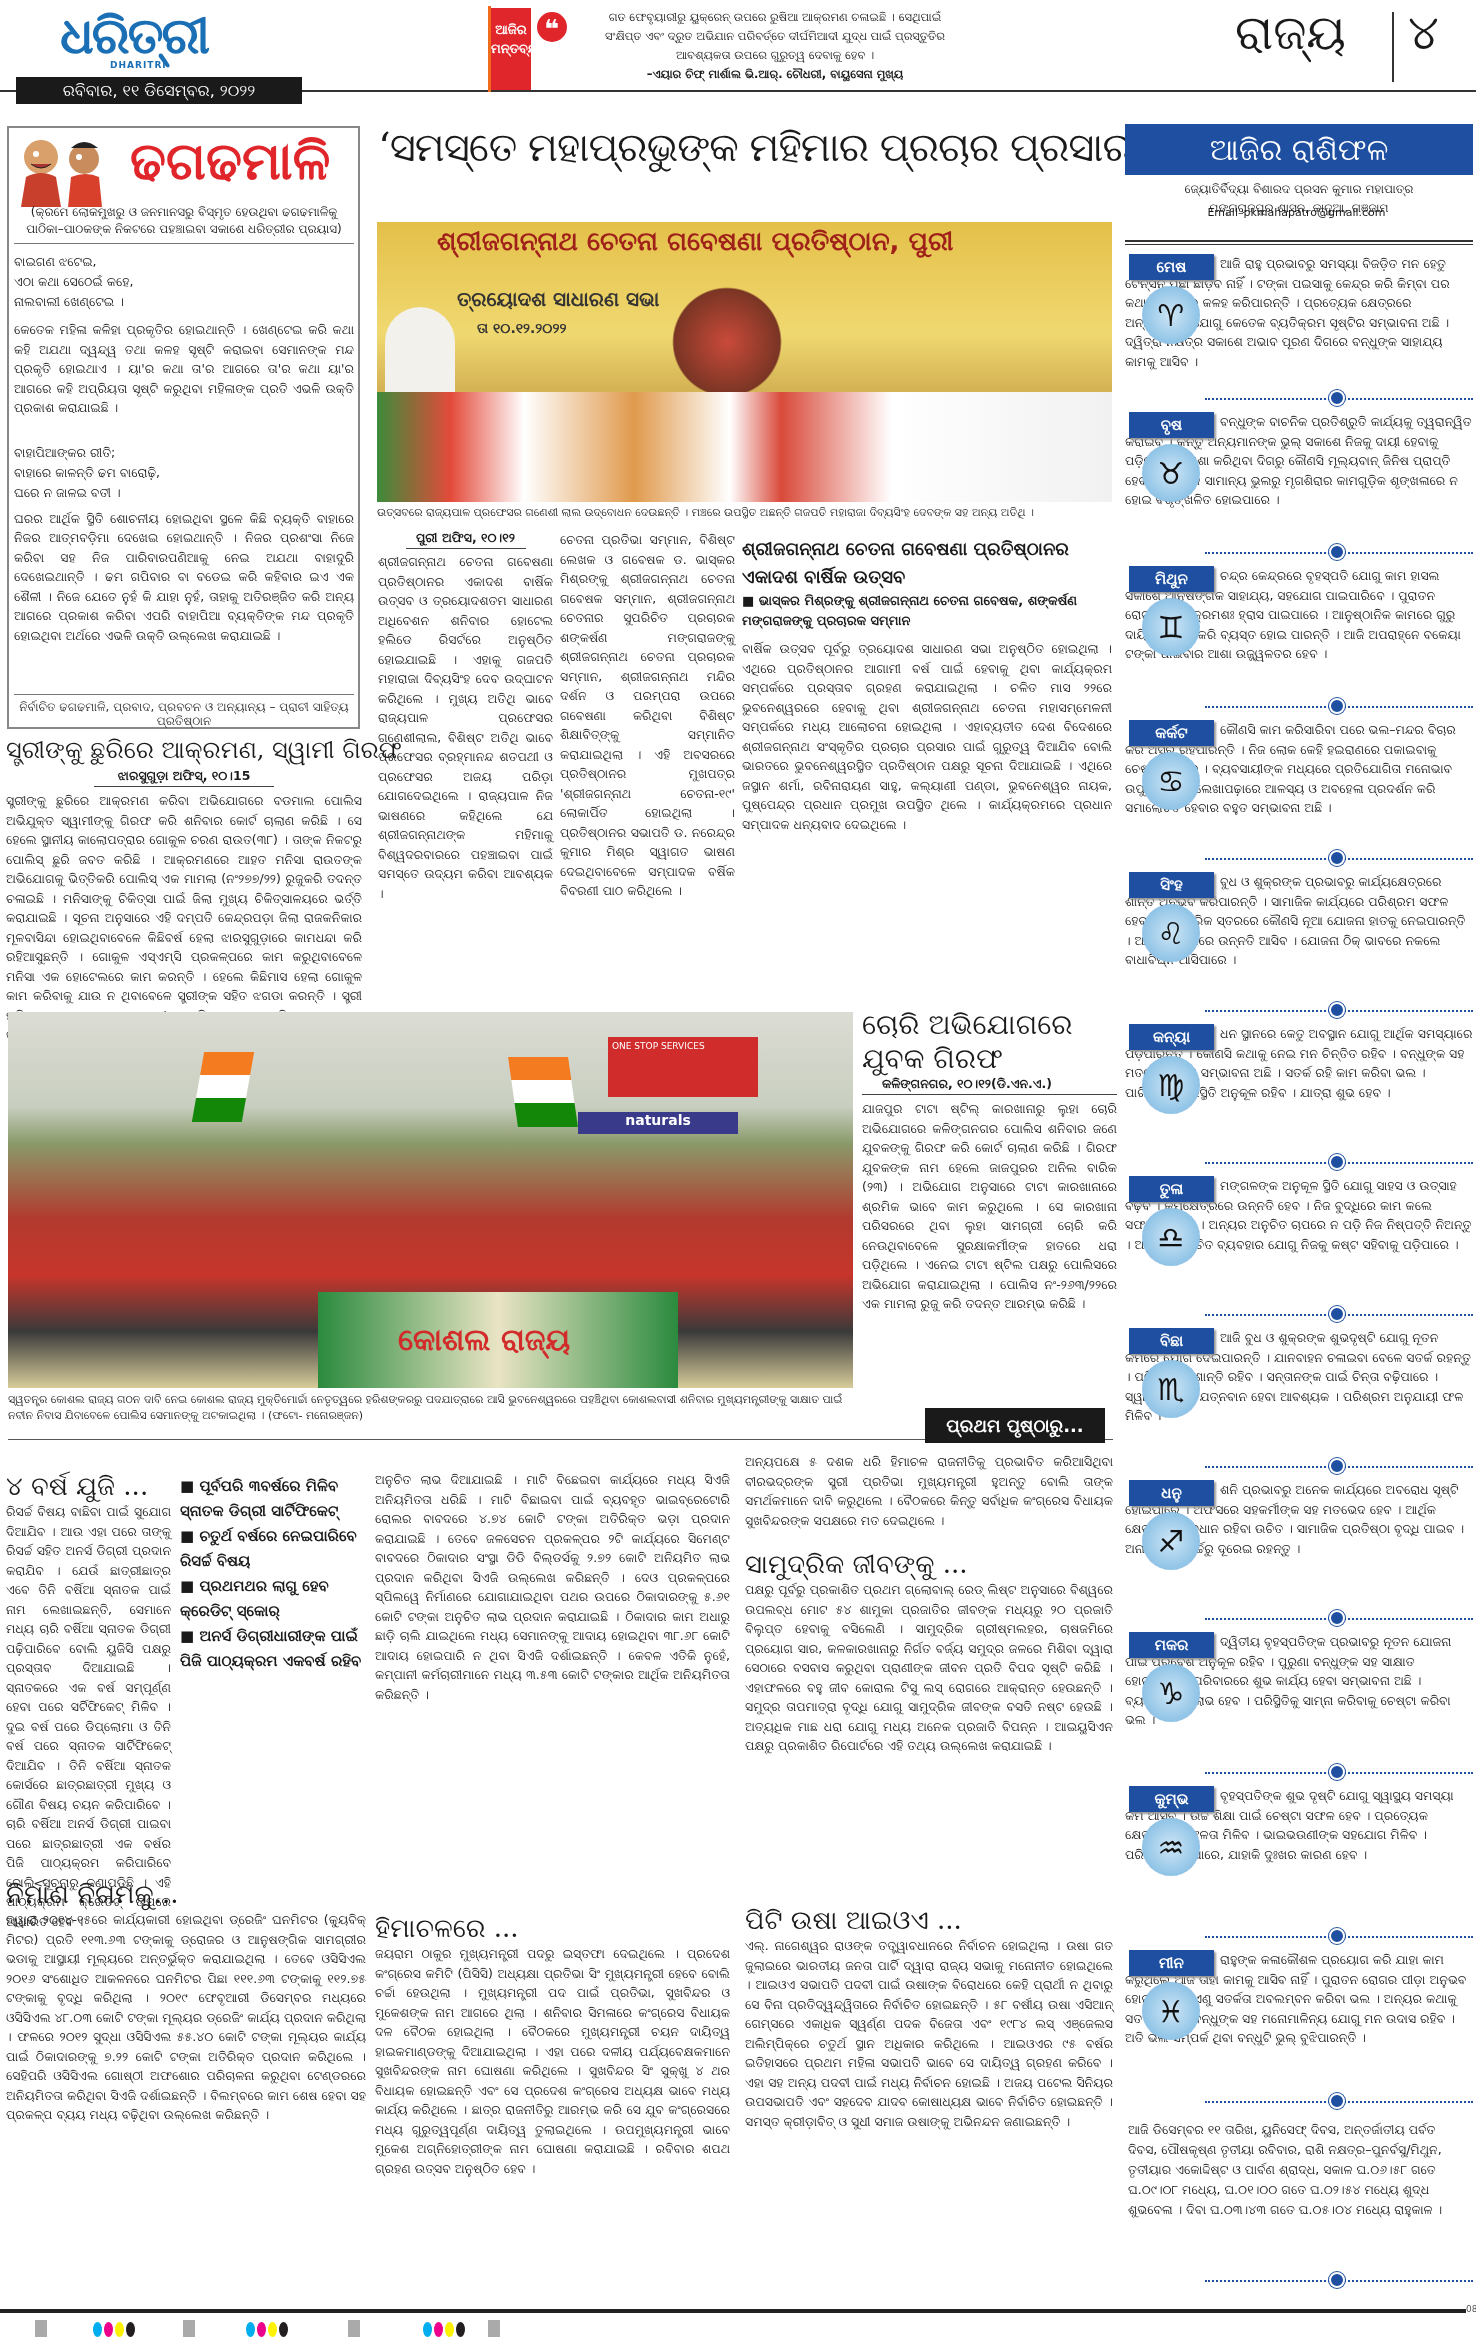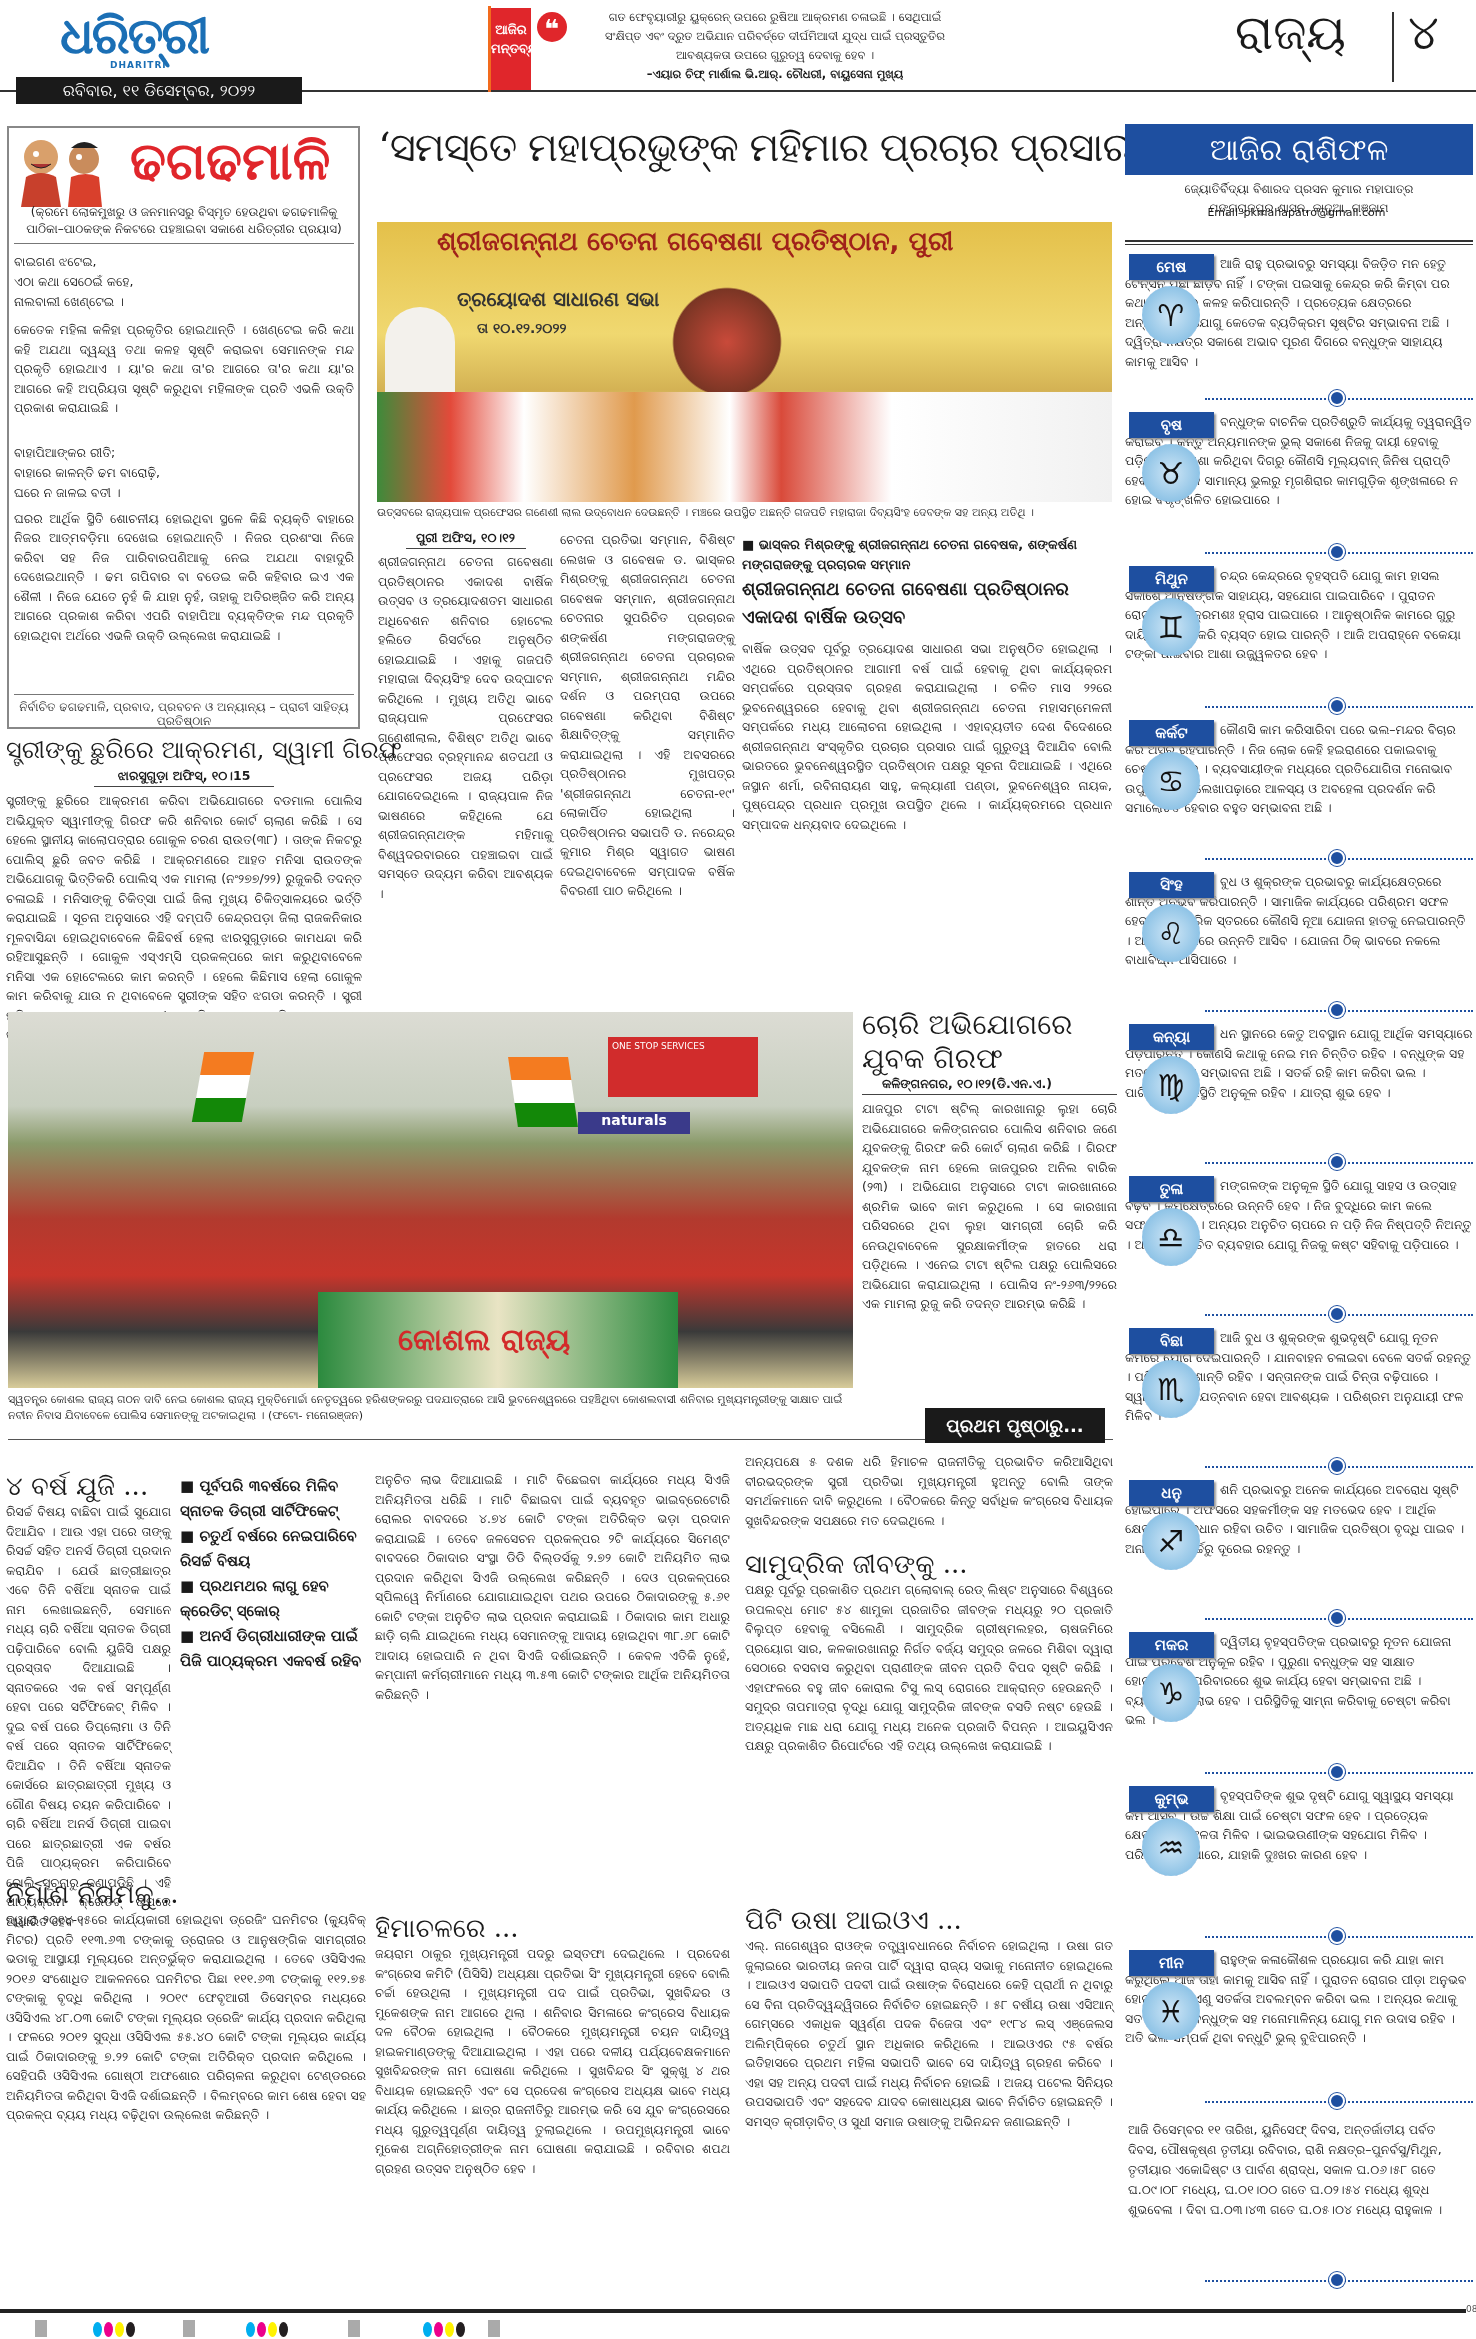--- a/index.html
+++ b/index.html
@@ -127,28 +127,28 @@
 <div class="abs caption" style="left:377px;top:505px;width:735px">ଉତ୍ସବରେ ରାଜ୍ୟପାଳ ପ୍ରଫେସର ଗଣେଶୀ ଲାଲ ଉଦ୍‌ବୋଧନ ଦେଉଛନ୍ତି । ମଞ୍ଚରେ ଉପସ୍ଥିତ ଅଛନ୍ତି ଗଜପତି ମହାରାଜା ଦିବ୍ୟସିଂହ ଦେବଙ୍କ ସହ ଅନ୍ୟ ଅତିଥି ।</div>
 
 <div class="abs" style="left:378px;top:530px;width:175px">
   <div class="dateline" style="width:120px;margin:0 auto 3px">ପୁରୀ ଅଫିସ, ୧୦।୧୨</div>
   <p class="body-text">ଶ୍ରୀଜଗନ୍ନାଥ ଚେତନା ଗବେଷଣା ପ୍ରତିଷ୍ଠାନର ଏକାଦଶ ବାର୍ଷିକ ଉତ୍ସବ ଓ ତ୍ରୟୋଦଶତମ ସାଧାରଣ ଅଧିବେଶନ ଶନିବାର ହୋଟେଲ ହଲିଡେ ରିସର୍ଟରେ ଅନୁଷ୍ଠିତ ହୋଇଯାଇଛି । ଏହାକୁ ଗଜପତି ମହାରାଜା ଦିବ୍ୟସିଂହ ଦେବ ଉଦ୍‌ଘାଟନ କରିଥିଲେ । ମୁଖ୍ୟ ଅତିଥି ଭାବେ ରାଜ୍ୟପାଳ ପ୍ରଫେସର ଗଣେଶୀଲାଲ, ବିଶିଷ୍ଟ ଅତିଥି ଭାବେ ପ୍ରଫେସର ବ୍ରହ୍ମାନନ୍ଦ ଶତପଥୀ ଓ ପ୍ରଫେସର ଅଜୟ ପରିଡ଼ା ଯୋଗଦେଇଥିଲେ । ରାଜ୍ୟପାଳ ନିଜ ଭାଷଣରେ କହିଥିଲେ ଯେ ଶ୍ରୀଜଗନ୍ନାଥଙ୍କ ମହିମାକୁ ବିଶ୍ୱଦରବାରରେ ପହଞ୍ଚାଇବା ପାଇଁ ସମସ୍ତେ ଉଦ୍ୟମ କରିବା ଆବଶ୍ୟକ ।</p>
 </div>
 <div class="abs" style="left:560px;top:530px;width:175px">
   <p class="body-text">ଚେତନା ପ୍ରତିଭା ସମ୍ମାନ, ବିଶିଷ୍ଟ ଲେଖକ ଓ ଗବେଷକ ଡ. ଭାସ୍କର ମିଶ୍ରଙ୍କୁ ଶ୍ରୀଜଗନ୍ନାଥ ଚେତନା ଗବେଷକ ସମ୍ମାନ, ଶ୍ରୀଜଗନ୍ନାଥ ଚେତନାର ସୁପରିଚିତ ପ୍ରଚାରକ ଶଙ୍କର୍ଷଣ ମଙ୍ଗରାଜଙ୍କୁ ଶ୍ରୀଜଗନ୍ନାଥ ଚେତନା ପ୍ରଚାରକ ସମ୍ମାନ, ଶ୍ରୀଜଗନ୍ନାଥ ମନ୍ଦିର ଦର୍ଶନ ଓ ପରମ୍ପରା ଉପରେ ଗବେଷଣା କରିଥିବା ବିଶିଷ୍ଟ ଶିକ୍ଷାବିତ୍‌ଙ୍କୁ ସମ୍ମାନିତ କରାଯାଇଥିଲା । ଏହି ଅବସରରେ ପ୍ରତିଷ୍ଠାନର ମୁଖପତ୍ର 'ଶ୍ରୀଜଗନ୍ନାଥ ଚେତନା-୧୯' ଲୋକାର୍ପିତ ହୋଇଥିଲା । ପ୍ରତିଷ୍ଠାନର ସଭାପତି ଡ. ନରେନ୍ଦ୍ର କୁମାର ମିଶ୍ର ସ୍ୱାଗତ ଭାଷଣ ଦେଇଥିବାବେଳେ ସମ୍ପାଦକ ବର୍ଷିକ ବିବରଣୀ ପାଠ କରିଥିଲେ ।</p>
 </div>
 <div class="abs" style="left:742px;top:535px;width:370px">
+  <div style="font-size:18px;font-weight:bold;line-height:28px">ଶ୍ରୀଜଗନ୍ନାଥ ଚେତନା ଗବେଷଣା ପ୍ରତିଷ୍ଠାନର ଏକାଦଶ ବାର୍ଷିକ ଉତ୍ସବ</div>
   <div style="font-size:13px;font-weight:bold;line-height:20px">■ ଭାସ୍କର ମିଶ୍ରଙ୍କୁ ଶ୍ରୀଜଗନ୍ନାଥ ଚେତନା ଗବେଷକ, ଶଙ୍କର୍ଷଣ ମଙ୍ଗରାଜଙ୍କୁ ପ୍ରଚାରକ ସମ୍ମାନ</div>
-  <div style="font-size:18px;font-weight:bold;line-height:28px">ଶ୍ରୀଜଗନ୍ନାଥ ଚେତନା ଗବେଷଣା ପ୍ରତିଷ୍ଠାନର ଏକାଦଶ ବାର୍ଷିକ ଉତ୍ସବ</div>
   <p class="body-text" style="margin-top:8px">ବାର୍ଷିକ ଉତ୍ସବ ପୂର୍ବରୁ ତ୍ରୟୋଦଶ ସାଧାରଣ ସଭା ଅନୁଷ୍ଠିତ ହୋଇଥିଲା । ଏଥିରେ ପ୍ରତିଷ୍ଠାନର ଆଗାମୀ ବର୍ଷ ପାଇଁ ହେବାକୁ ଥିବା କାର୍ଯ୍ୟକ୍ରମ ସମ୍ପର୍କରେ ପ୍ରସ୍ତାବ ଗ୍ରହଣ କରାଯାଇଥିଲା । ଚଳିତ ମାସ ୨୨ରେ ଭୁବନେଶ୍ୱରରେ ହେବାକୁ ଥିବା ଶ୍ରୀଜଗନ୍ନାଥ ଚେତନା ମହାସମ୍ମେଳନୀ ସମ୍ପର୍କରେ ମଧ୍ୟ ଆଲୋଚନା ହୋଇଥିଲା । ଏହାବ୍ୟତୀତ ଦେଶ ବିଦେଶରେ ଶ୍ରୀଜଗନ୍ନାଥ ସଂସ୍କୃତିର ପ୍ରଚାର ପ୍ରସାର ପାଇଁ ଗୁରୁତ୍ୱ ଦିଆଯିବ ବୋଲି ଭାରତରେ ଭୁବନେଶ୍ୱରସ୍ଥିତ ପ୍ରତିଷ୍ଠାନ ପକ୍ଷରୁ ସୂଚନା ଦିଆଯାଇଛି । ଏଥିରେ ଜସ୍ଥାନ ଶର୍ମା, ରବିନାରାୟଣ ସାହୁ, କଲ୍ୟାଣୀ ପଣ୍ଡା, ଭୁବନେଶ୍ୱର ନାୟକ, ପୁଷ୍ପେନ୍ଦ୍ର ପ୍ରଧାନ ପ୍ରମୁଖ ଉପସ୍ଥିତ ଥିଲେ । କାର୍ଯ୍ୟକ୍ରମରେ ପ୍ରଧାନ ସମ୍ପାଦକ ଧନ୍ୟବାଦ ଦେଇଥିଲେ ।</p>
 </div>
 
 <div class="abs photo2">
   <div style="position:absolute;left:600px;top:25px;width:150px;height:60px;background:#d12c2c;color:#fff;font-size:9px;padding:4px">ONE STOP SERVICES</div>
-  <div style="position:absolute;left:570px;top:100px;width:112px;height:22px;background:#3a3a8a;color:#fff;font-size:14px;font-weight:bold;text-align:center">naturals</div>
+  <div style="position:absolute;left:570px;top:100px;width:160px;height:22px;background:#3a3a8a;color:#fff;font-size:14px;font-weight:bold;text-align:center">naturals</div>
   <div style="position:absolute;left:190px;top:40px;width:50px;height:70px;background:linear-gradient(180deg,#f47b20 33%,#fff 33%,#fff 66%,#138808 66%);transform:skew(-10deg)"></div>
   <div style="position:absolute;left:505px;top:45px;width:60px;height:70px;background:linear-gradient(180deg,#f47b20 33%,#fff 33%,#fff 66%,#138808 66%);transform:skew(8deg)"></div>
   <div style="position:absolute;left:310px;top:280px;width:360px;height:96px;background:linear-gradient(90deg,#2b8a3e,#e9e4c4,#2b8a3e)">
     <div style="position:absolute;left:80px;top:30px;font-size:30px;font-weight:bold;color:#d32a2a;white-space:nowrap">କୋଶଲ ରାଜ୍ୟ</div>
   </div>
 </div>
 <div class="abs caption" style="left:8px;top:1392px;width:845px;font-size:11px">ସ୍ୱତନ୍ତ୍ର କୋଶଲ ରାଜ୍ୟ ଗଠନ ଦାବି ନେଇ କୋଶଲ ରାଜ୍ୟ ମୁକ୍ତିମୋର୍ଚ୍ଚା ନେତୃତ୍ୱରେ ହରିଶଙ୍କରରୁ ପଦଯାତ୍ରାରେ ଆସି ଭୁବନେଶ୍ୱରରେ ପହଞ୍ଚିଥିବା କୋଶଲବାସୀ ଶନିବାର ମୁଖ୍ୟମନ୍ତ୍ରୀଙ୍କୁ ସାକ୍ଷାତ ପାଇଁ ନବୀନ ନିବାସ ଯିବାବେଳେ ପୋଲିସ ସେମାନଙ୍କୁ ଅଟକାଇଥିଲା । (ଫଟୋ- ମନୋରଞ୍ଜନ)</div>
 
 <div class="abs" style="left:862px;top:1008px;width:255px">
   <h2 style="font-size:28px;font-weight:normal;font-family:'DejaVu Serif',serif;line-height:34px">ଚୋରି ଅଭିଯୋଗରେ ଯୁବକ ଗିରଫ</h2>

